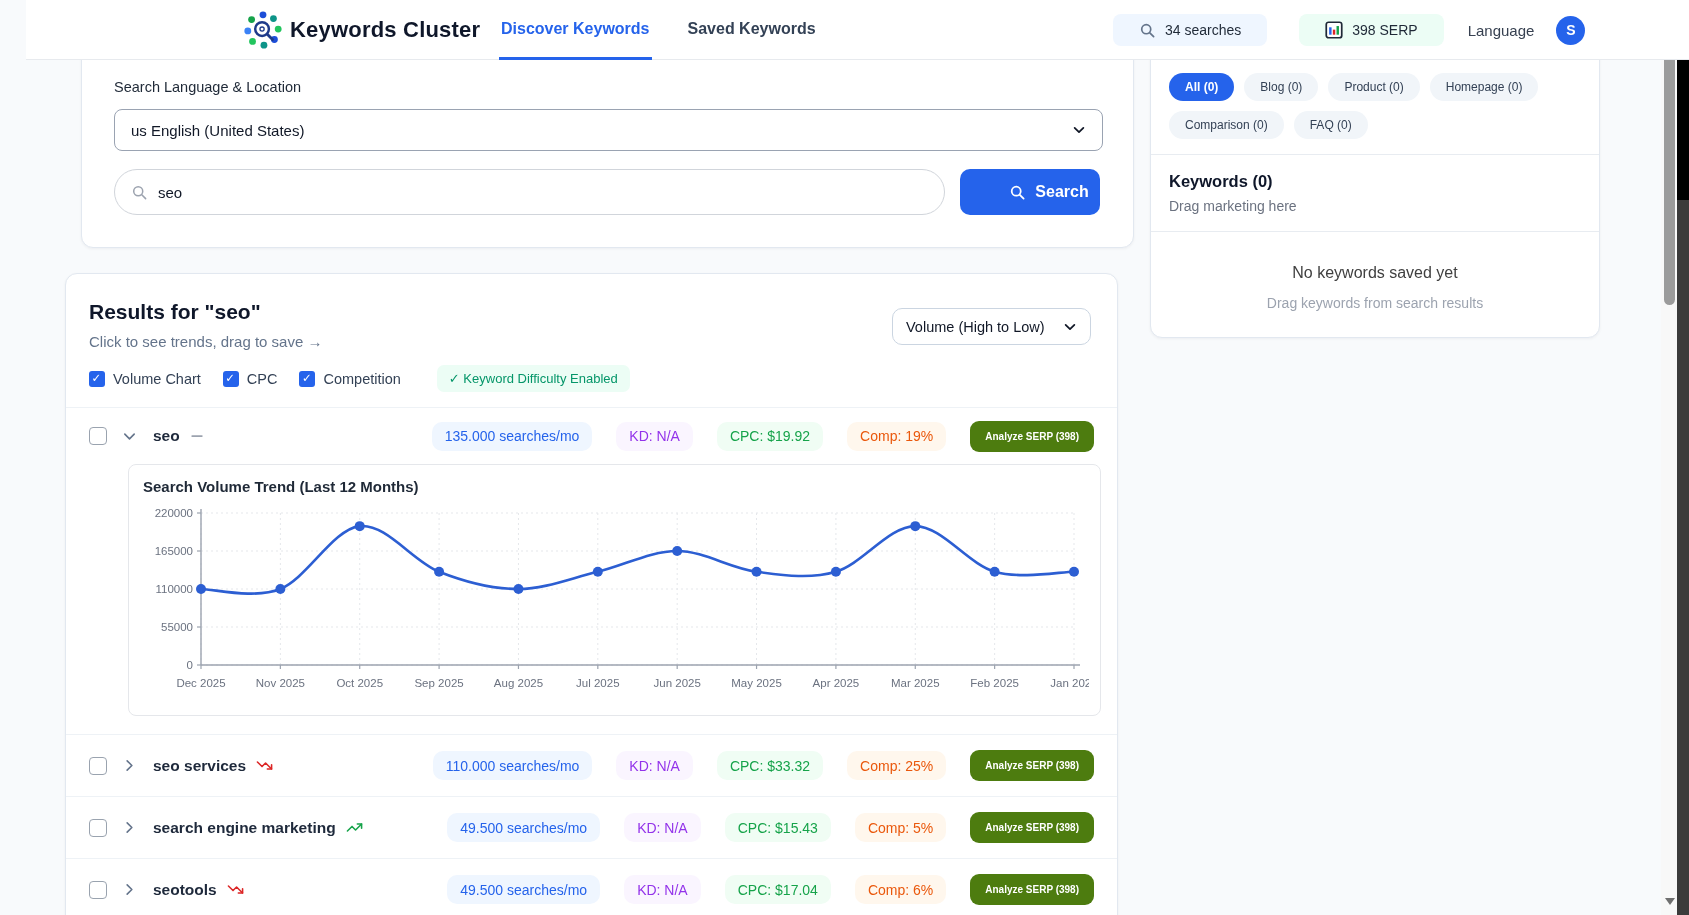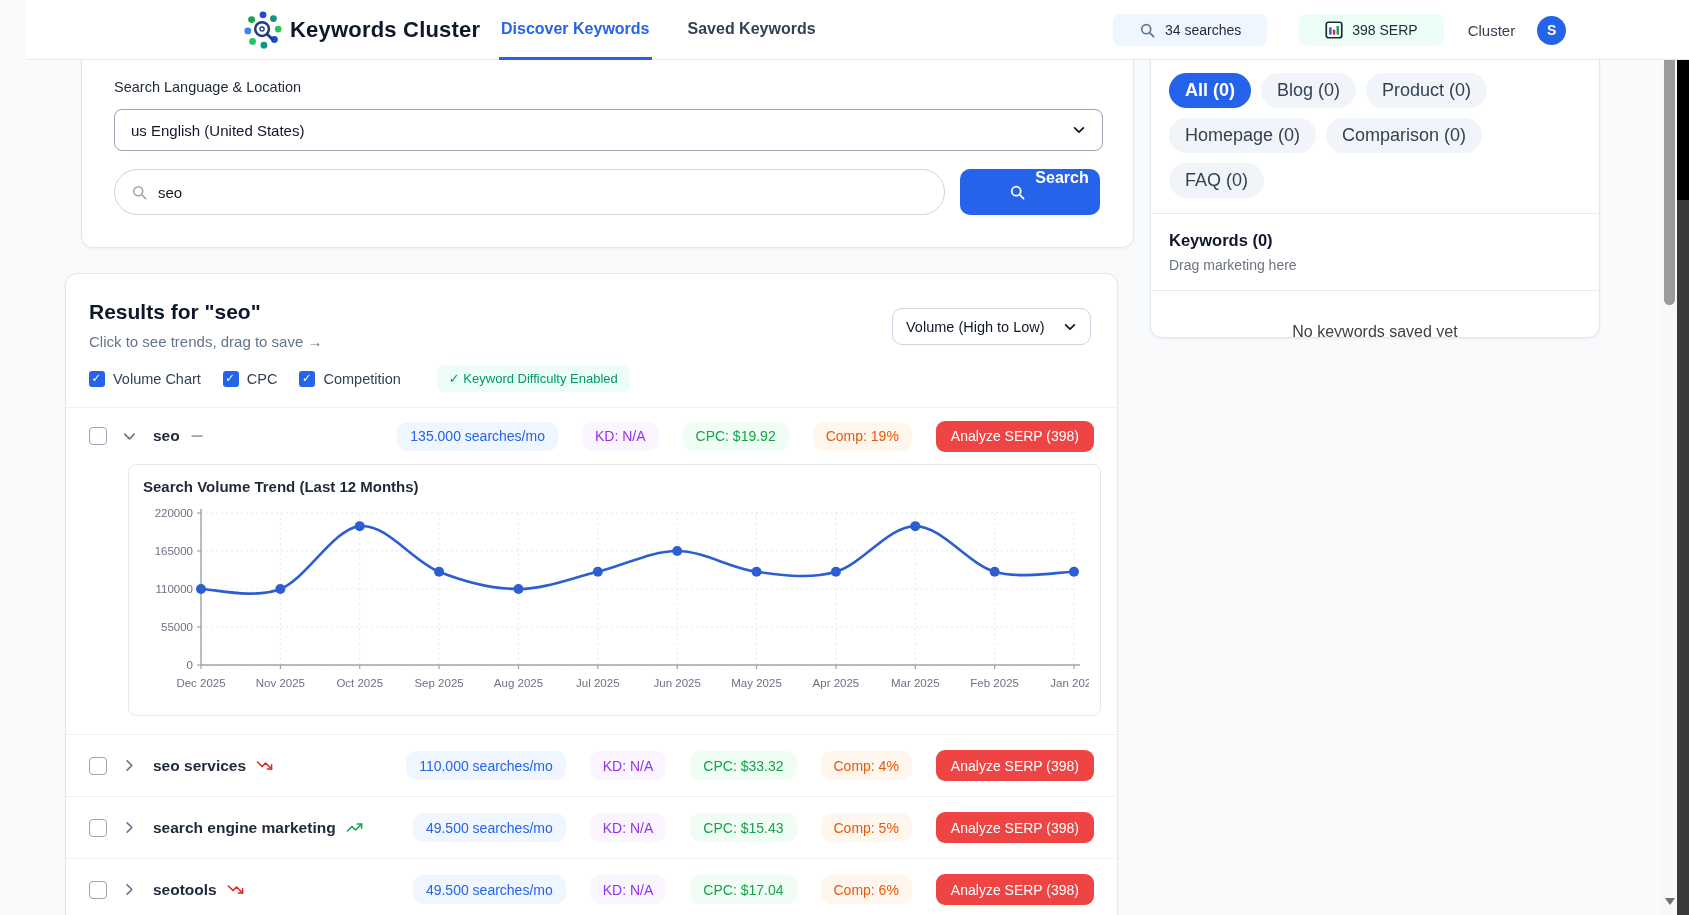--- a/index.html
+++ b/index.html
@@ -41,21 +41,21 @@
   .lang-select { position:absolute; left:32px; top:78px; width:989px; height:42px;
     border:1px solid #9aa3b2; border-radius:8px; background:#fff; display:flex; align-items:center;
     padding:0 16px; font-size:15px; color:#111827; cursor:pointer; justify-content:space-between; }
   .search-row-input { position:absolute; left:32px; top:138px; width:831px; height:46px;
     border:1px solid #d1d5db; border-radius:24px; background:#fff; display:flex; align-items:center;
     padding:0 16px; gap:10px; }
   .search-row-input input { border:none; outline:none; font-size:15px; color:#111827; width:100%;
     font-family:inherit; background:transparent; }
   .search-btn { position:absolute; left:878px; top:138px; width:140px; height:46px;
     background:#2563eb; color:#fff; border:none; border-radius:10px; font-size:16px; font-weight:600;
-    font-family:inherit; display:flex; justify-content:center; gap:9px; cursor:pointer;padding-left:38px; }
+    font-family:inherit; display:flex; align-items:center; justify-content:center; gap:9px; cursor:pointer;padding-left:38px; }
 
   
   .results-card { position:absolute; left:65px; top:273px; width:1053px; height:900px; overflow:hidden; }
   .results-head { display:flex; justify-content:space-between; align-items:flex-start; padding:26px 26px 0 23px; }
   .results-title { font-size:21px; font-weight:700; color:#0f172a; }
   .results-sub { margin-top:9px; font-size:15px; color:#64748b; }
   .sort-select { width:199px; height:37px; border:1px solid #cbd5e1; border-radius:10px; background:#fff;
     display:flex; align-items:center; justify-content:space-between; padding:0 13px; font-size:14.5px;
     color:#111827; cursor:pointer; margin-top:8px;gap:18px; }
   .toggles { display:flex; align-items:center; gap:10px; padding:15px 23px 15px; }
@@ -74,32 +74,32 @@
   .kw { font-size:15.5px; font-weight:600; color:#1e293b; cursor:pointer; }
   .trend { margin-left:10px; display:inline-flex; }
   .trend.up { color:#16a34a; } .trend.down { color:#dc2626; } .trend.flat { color:#9ca3af; }
   .badges { margin-left:auto; display:flex; align-items:center; gap:24px; }
   .pill { height:29px; display:flex; align-items:center; padding:0 13px; border-radius:10px;
     font-size:14px; font-weight:500; white-space:nowrap; }
   .pill.volume { background:#eff6ff; color:#2563eb; }
   .pill.kd { background:#faf5ff; color:#9333ea; }
   .pill.cpc { background:#f0fdf4; color:#16a34a; }
   .pill.comp { background:#fff7ed; color:#ea580c; }
-  .serp-btn { height:31px; background:#ef4444; color:#fff; border:none; border-radius:9px;
-    padding:0 15px; font-size:14px; font-weight:400; font-family:inherit; cursor:pointer; white-space:nowrap; }
+  .serp-btn { height:31px; background:#4d7c0f; color:#fff; border:none; border-radius:9px;
+    padding:0 15px; font-size:10px; font-weight:700; font-family:inherit; cursor:pointer; white-space:nowrap; }
 
   .chart-box { margin:0 18px 18px 62px; width:973px; border:1px solid #e5e7eb; border-radius:8px;
     padding:13px 9px 4px 10px; background:#fff; }
   .chart-title { font-size:15px; font-weight:600; color:#1f2937; margin:0 0 4px 4px; }
   .chart-box svg { display:block; width:950px; height:212px; }
 
   
   .sidebar-card { position:absolute; left:1150px; top:30px; width:450px; height:308px; overflow:hidden; }
   .cat-tabs { display:flex; flex-wrap:wrap; gap:10px 10px; padding:42px 18px 0 18px; }
-  .cat-pill { border:none; font-family:inherit; font-size:18px; font-weight:500; padding:7px 16px;
+  .cat-pill { border:none; font-family:inherit; font-size:12px; font-weight:500; padding:7px 16px;
     border-radius:9999px; background:#f1f5f9; color:#334155; cursor:pointer;text-align:center; }
   .cat-pill.active { background:#2563eb; color:#fff; font-weight:600; }
   .sb-div { border-top:1px solid #e8ecf1; margin-top:15px; }
   .kwds-title { padding:17px 18px 0; font-size:16.5px; font-weight:700; color:#0f172a; }
   .kwds-hint { padding:7px 18px 0; font-size:14px; color:#6b7280; }
   .sb-div2 { border-top:1px solid #e8ecf1; margin-top:17px; }
   .empty-title { text-align:center; padding-top:32px; font-size:16px; color:#404040; }
   .empty-sub { text-align:center; padding-top:13px; font-size:14px; color:#9ca3af; }
 
   
@@ -153,21 +153,21 @@
       <span class="icn">
           <svg viewBox="0 0 20 20" width="18" height="18">
             <rect x="1.4" y="1.4" width="17.2" height="17.2" rx="2.6" fill="#fff" stroke="#1f2937" stroke-width="1.9"></rect>
             <rect x="4.6" y="7" width="2.7" height="8.2" fill="#2563eb"></rect>
             <rect x="8.7" y="9.6" width="2.7" height="5.6" fill="#dc2626"></rect>
             <rect x="12.8" y="5.6" width="2.7" height="9.6" fill="#16a34a"></rect>
           </svg>
         </span>
       <span>398 SERP</span>
     </div>
-    <div class="settings">Cluster</div>
+    <div class="settings">Language</div>
     <div class="avatar">S</div>
   </div>
 </div>
 
 <div class="card search-card">
   <div class="lang-label">Search Language &amp; Location</div>
   <div class="lang-select">
     <span>us English (United States)</span>
     <span class="icn">
         <svg viewBox="0 0 16 16" width="14" height="14">
@@ -329,21 +329,21 @@
         <span class="trend down">
           <svg viewBox="0 0 24 24" width="17" height="17">
             <polyline points="2,7 8.5,13.5 13.5,8.5 22,17" fill="none" stroke="currentColor" stroke-width="2.2" stroke-linecap="round" stroke-linejoin="round"></polyline>
             <polyline points="16,17 22,17 22,11" fill="none" stroke="currentColor" stroke-width="2.2" stroke-linecap="round" stroke-linejoin="round"></polyline>
           </svg>
         </span>
         <div class="badges">
           <span class="pill volume">110.000 searches/mo</span>
           <span class="pill kd">KD: N/A</span>
           <span class="pill cpc">CPC: $33.32</span>
-          <span class="pill comp">Comp: 4%</span>
+          <span class="pill comp">Comp: 25%</span>
           <button class="serp-btn">Analyze SERP (398)</button>
         </div>
       </div>
       <div class="krow short">
         <span class="row-cbx"></span>
         <span class="row-chev">
           <svg viewBox="0 0 16 16" width="15" height="15">
             <path d="M5.5 3 L10.5 8 L5.5 13" fill="none" stroke="currentColor" stroke-width="1.7" stroke-linecap="round" stroke-linejoin="round"></path>
           </svg>
         </span>

